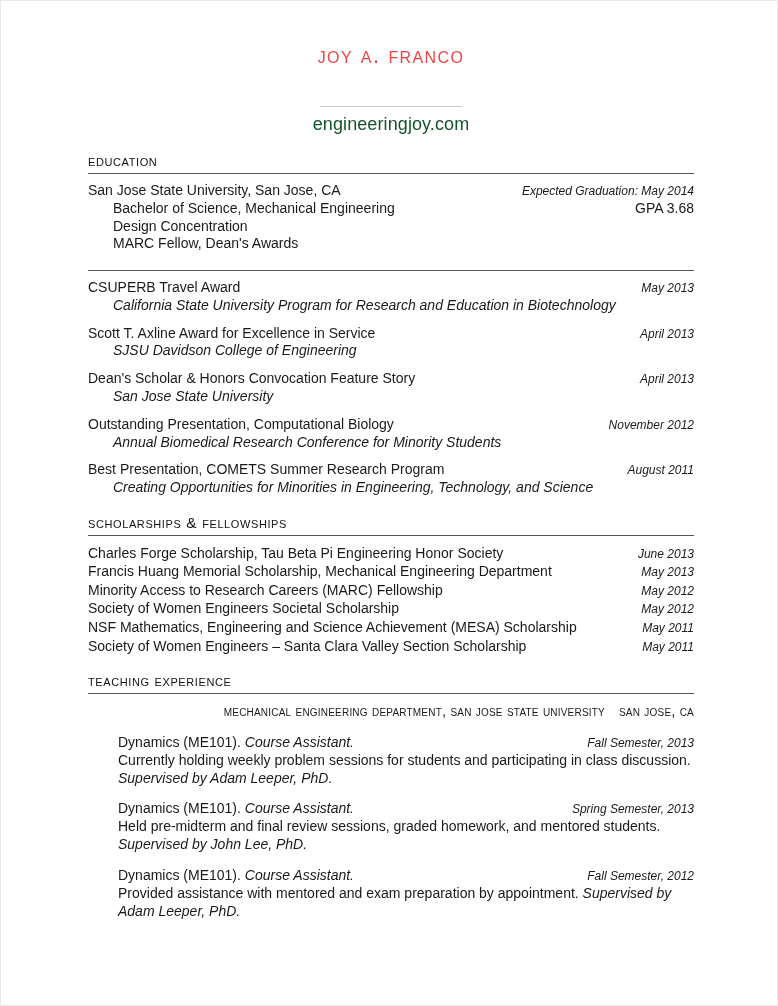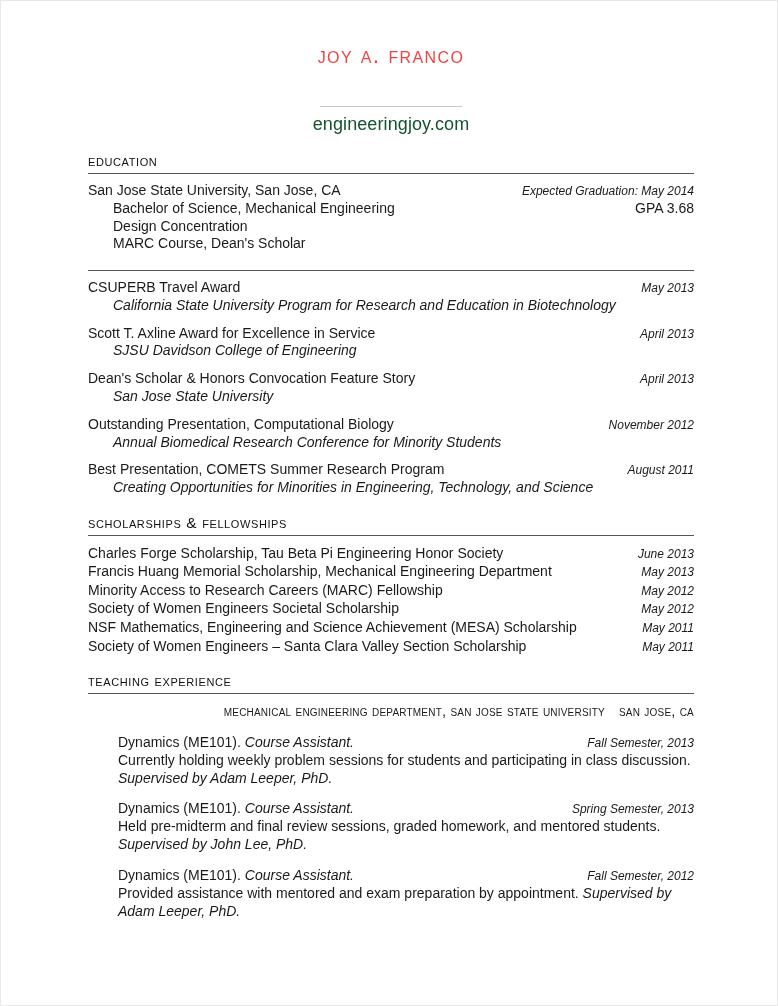--- a/index.html
+++ b/index.html
@@ -171,21 +171,21 @@
       <div class="edu-block">
         <div class="row">
           <span class="left">San Jose State University, San Jose, CA</span>
           <span class="right">Expected Graduation: May 2014</span>
         </div>
         <div class="row indent-1">
           <span class="left">Bachelor of Science, Mechanical Engineering</span>
           <span class="edu-right-plain">GPA 3.68</span>
         </div>
         <div class="sub indent-1">Design Concentration</div>
-        <div class="sub indent-1">MARC Course, Dean's Scholar</div>
+        <div class="sub indent-1">MARC Fellow, Dean's Awards</div>
       </div>
     </div>
 
     <div class="section">
       <div class="section-rule"></div>
 
       <div class="award-item">
         <div class="row">
           <span class="left">CSUPERB Travel Award</span>
           <span class="right">May 2013</span>

